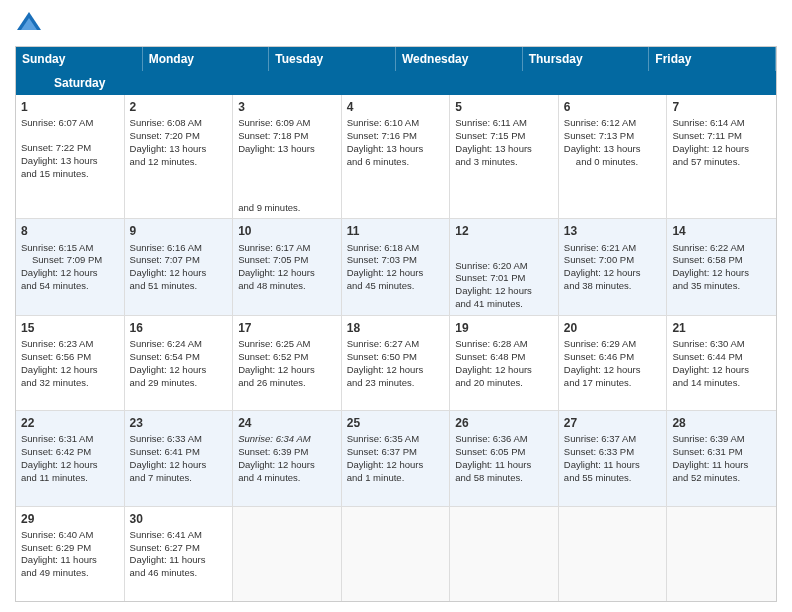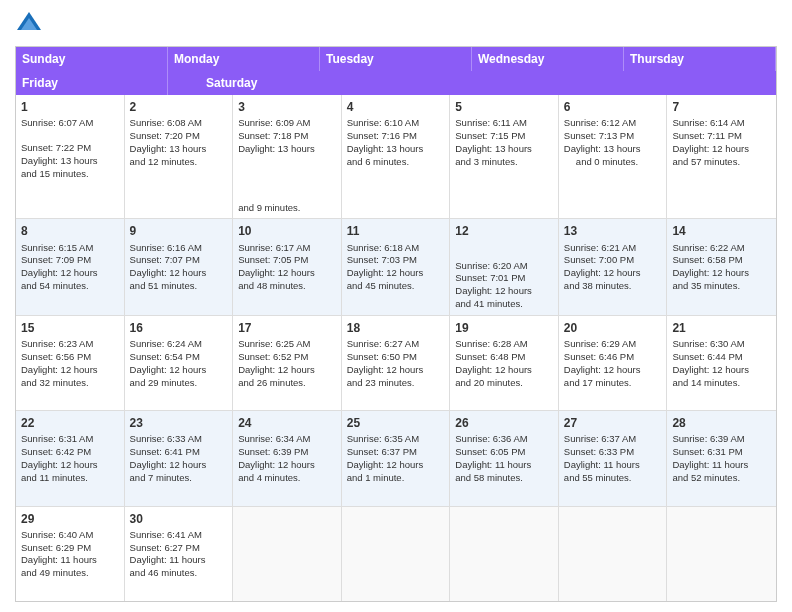--- a/index.html
+++ b/index.html
@@ -60,22 +60,22 @@
       color: #555;
     }
     .calendar {
       flex: 1;
       display: flex;
       flex-direction: column;
       border: 1px solid #ccc;
     }
     .cal-header {
       display: grid;
-      grid-template-columns: repeat(5, 1fr);
-      background: #8b5cf6;
+      grid-template-columns: repeat(6, 1fr);
+      background: #0369a1;
     }
     .cal-header-cell {
       color: white;
       font-weight: bold;
       font-size: 12px;
       padding: 5px 6px;
       border-right: 1px solid rgba(255,255,255,0.3);
     }
     .cal-header-cell:last-child { border-right: none; margin-left: 32px; }
     .cal-body {
@@ -188,21 +188,21 @@
             <span style="display: block;">Sunrise: 6:14 AM</span>
             <span style="display: block;">Sunset: 7:11 PM</span>
             <span style="display: block;">Daylight: 12 hours</span>
             <span style="display: block;">and 57 minutes.</span>
           </div>
         </div>
         <div class="cal-row">
           <div class="cal-cell alt-row">
             <span class="day-num">8</span>
             <span style="display: block;">Sunrise: 6:15 AM</span>
-            <span style="display: block;">Sunset: 7:09 PM</span>
+            <span style="display: block; margin-left: 11px;">Sunset: 7:09 PM</span>
             <span style="display: block;">Daylight: 12 hours</span>
             <span style="display: block;">and 54 minutes.</span>
           </div>
           <div class="cal-cell alt-row">
             <span class="day-num">9</span>
             <span style="display: block;">Sunrise: 6:16 AM</span>
             <span style="display: block;">Sunset: 7:07 PM</span>
             <span style="display: block;">Daylight: 12 hours</span>
             <span style="display: block;">and 51 minutes.</span>
           </div>
@@ -303,21 +303,21 @@
           </div>
           <div class="cal-cell alt-row">
             <span class="day-num">23</span>
             <span style="display: block;">Sunrise: 6:33 AM</span>
             <span style="display: block;">Sunset: 6:41 PM</span>
             <span style="display: block;">Daylight: 12 hours</span>
             <span style="display: block;">and 7 minutes.</span>
           </div>
           <div class="cal-cell alt-row">
             <span class="day-num">24</span>
-            <span style="display: block;">Sunrise: 6:34 AM</span>
+            <span style="display: block; font-style: italic;">Sunrise: 6:34 AM</span>
             <span style="display: block;">Sunset: 6:39 PM</span>
             <span style="display: block;">Daylight: 12 hours</span>
             <span style="display: block;">and 4 minutes.</span>
           </div>
           <div class="cal-cell alt-row">
             <span class="day-num">25</span>
             <span style="display: block;">Sunrise: 6:35 AM</span>
             <span style="display: block;">Sunset: 6:37 PM</span>
             <span style="display: block;">Daylight: 12 hours</span>
             <span style="display: block;">and 1 minute.</span>

